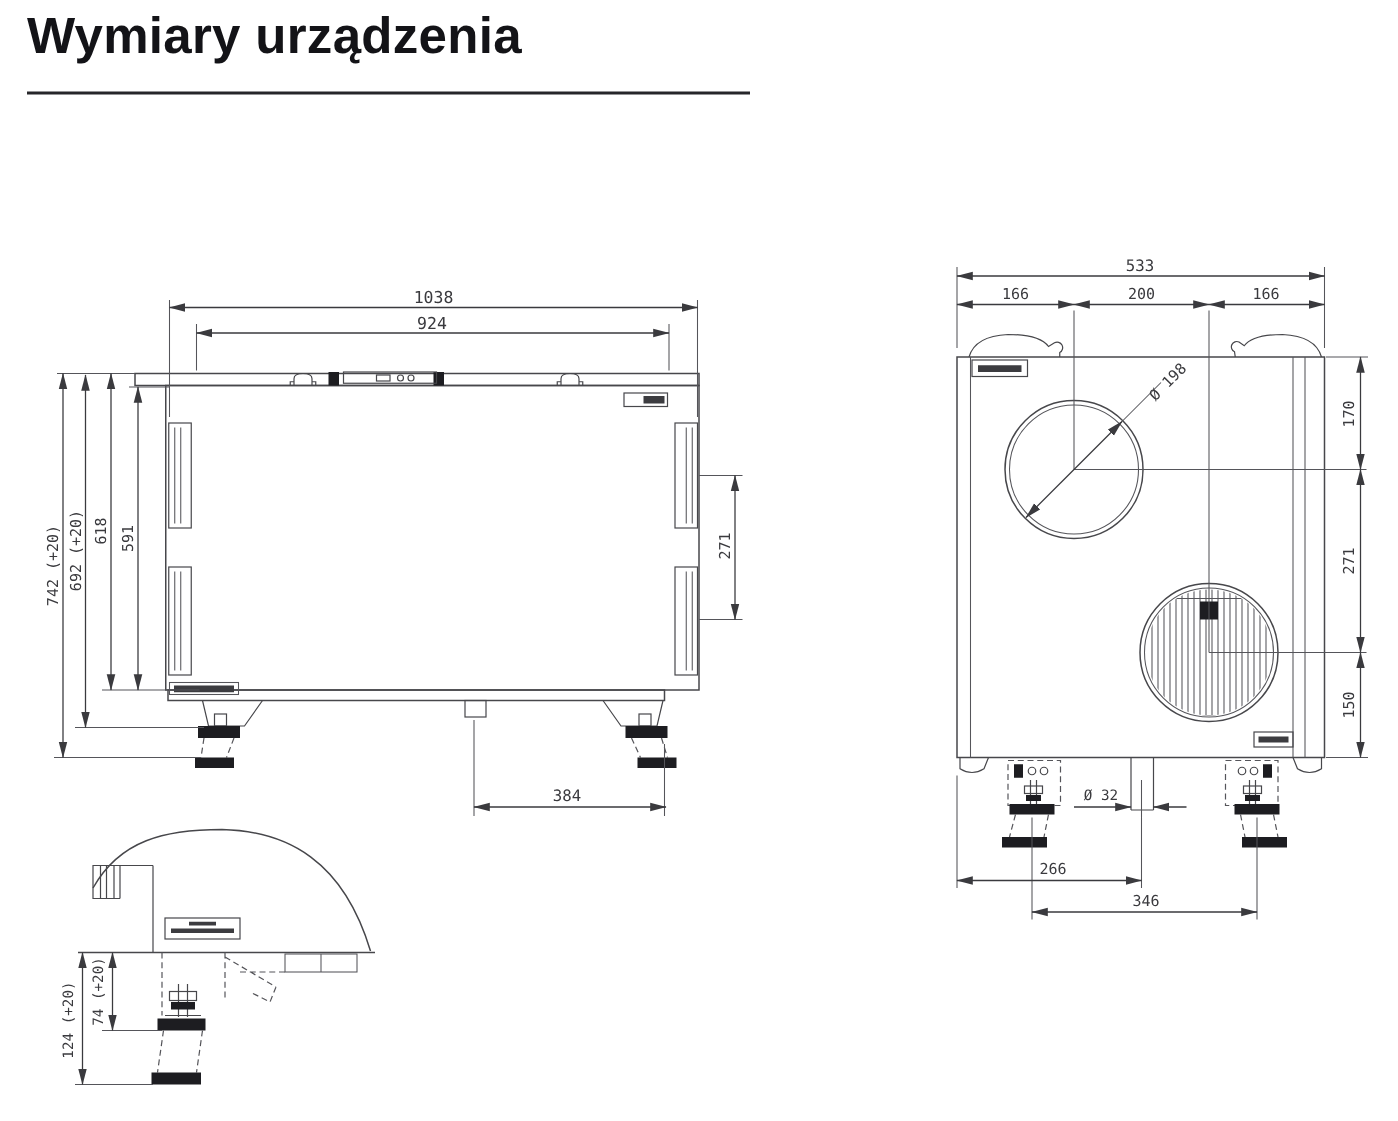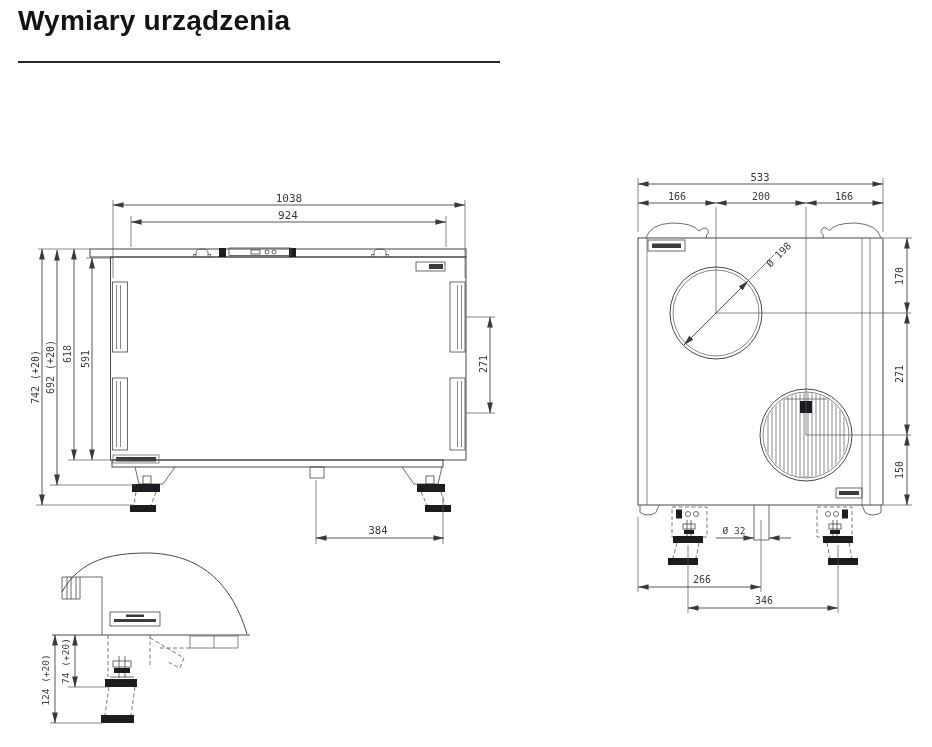--- a/index.html
+++ b/index.html
@@ -1,18 +1,18 @@
 <!DOCTYPE html>
 <html><head>
 <meta charset="utf-8">
 <style>
   html,body{margin:0;padding:0;background:#fff;}
   .stage{position:relative;width:932px;height:747px;background:#ffffff;overflow:hidden;
          font-family:"Liberation Sans", sans-serif;}
-  .stage h1{position:absolute;left:18px;top:4px;margin:0;font-size:28px;line-height:1.2;
+  .stage h1{position:absolute;left:18px;top:4px;margin:0;font-size:34px;line-height:1.2;
             font-weight:bold;color:#131317;letter-spacing:.2px;}
   .rule{position:absolute;left:18px;top:61px;width:482px;height:0;border-top:2px solid #26262a;}
   svg{position:absolute;left:0;top:0;}
   .obj{stroke:#47474b;stroke-width:1;fill:none;}
   .thin{stroke:#55555a;stroke-width:.7;fill:none;}
   .det{stroke:#47474b;stroke-width:.8;fill:none;}
   .dash{stroke:#55555a;stroke-width:.8;fill:none;stroke-dasharray:4 2.5;}
   .dim{stroke:#3a3a3e;stroke-width:.85;fill:none;}
   .blk{fill:#1d1d21;stroke:none;}
   .bar{fill:#3c3c40;stroke:none;}

